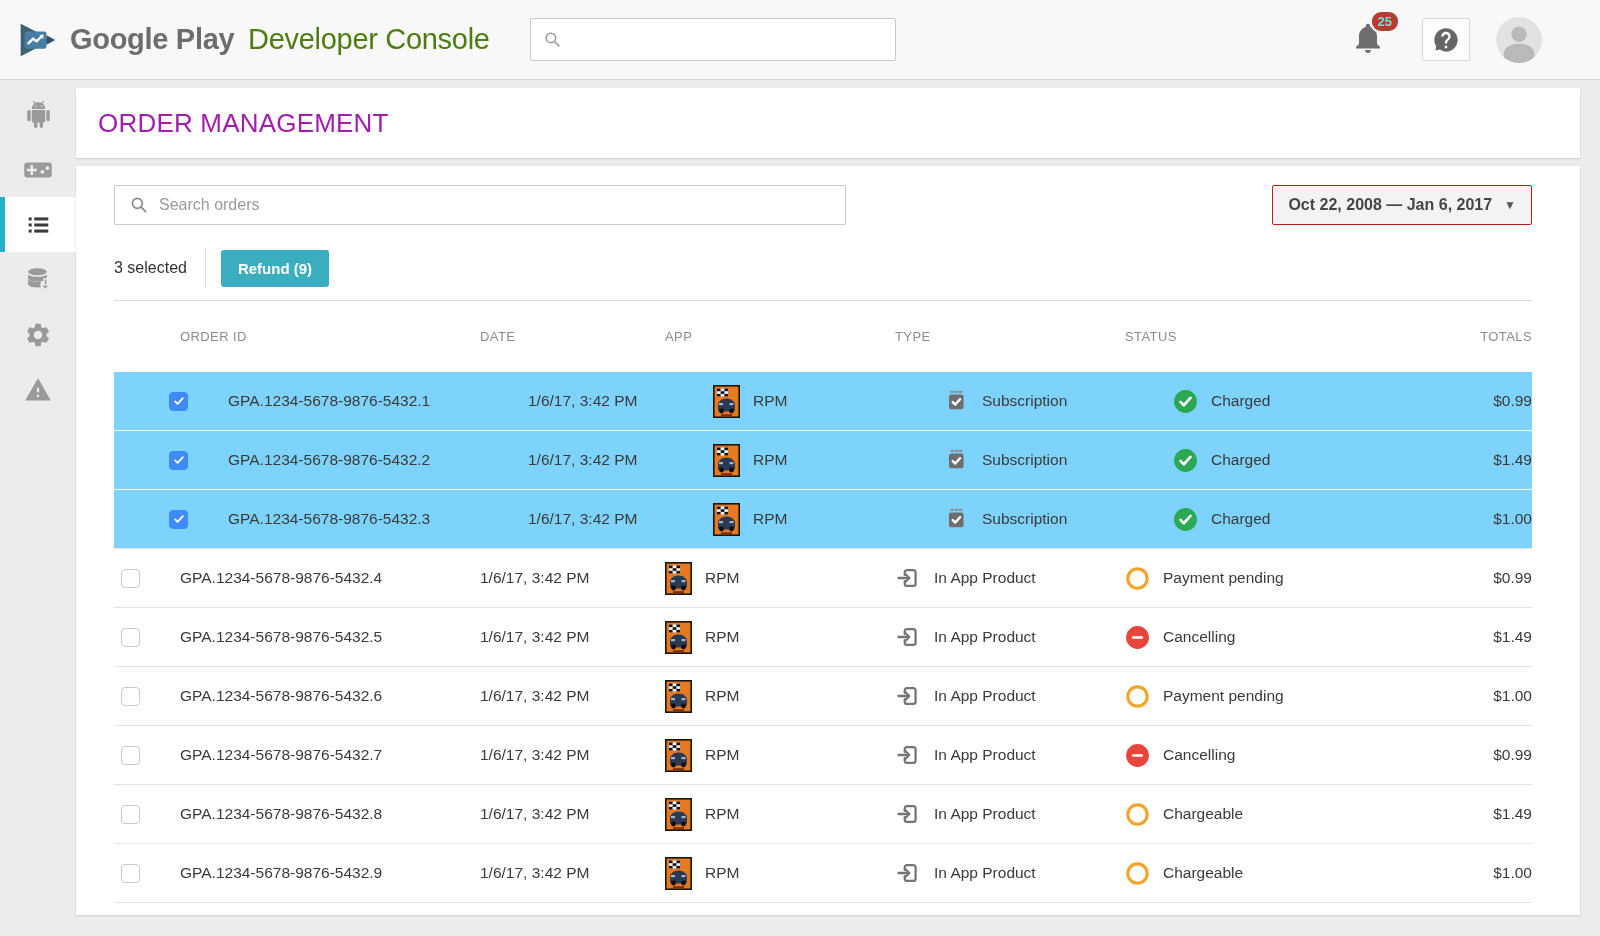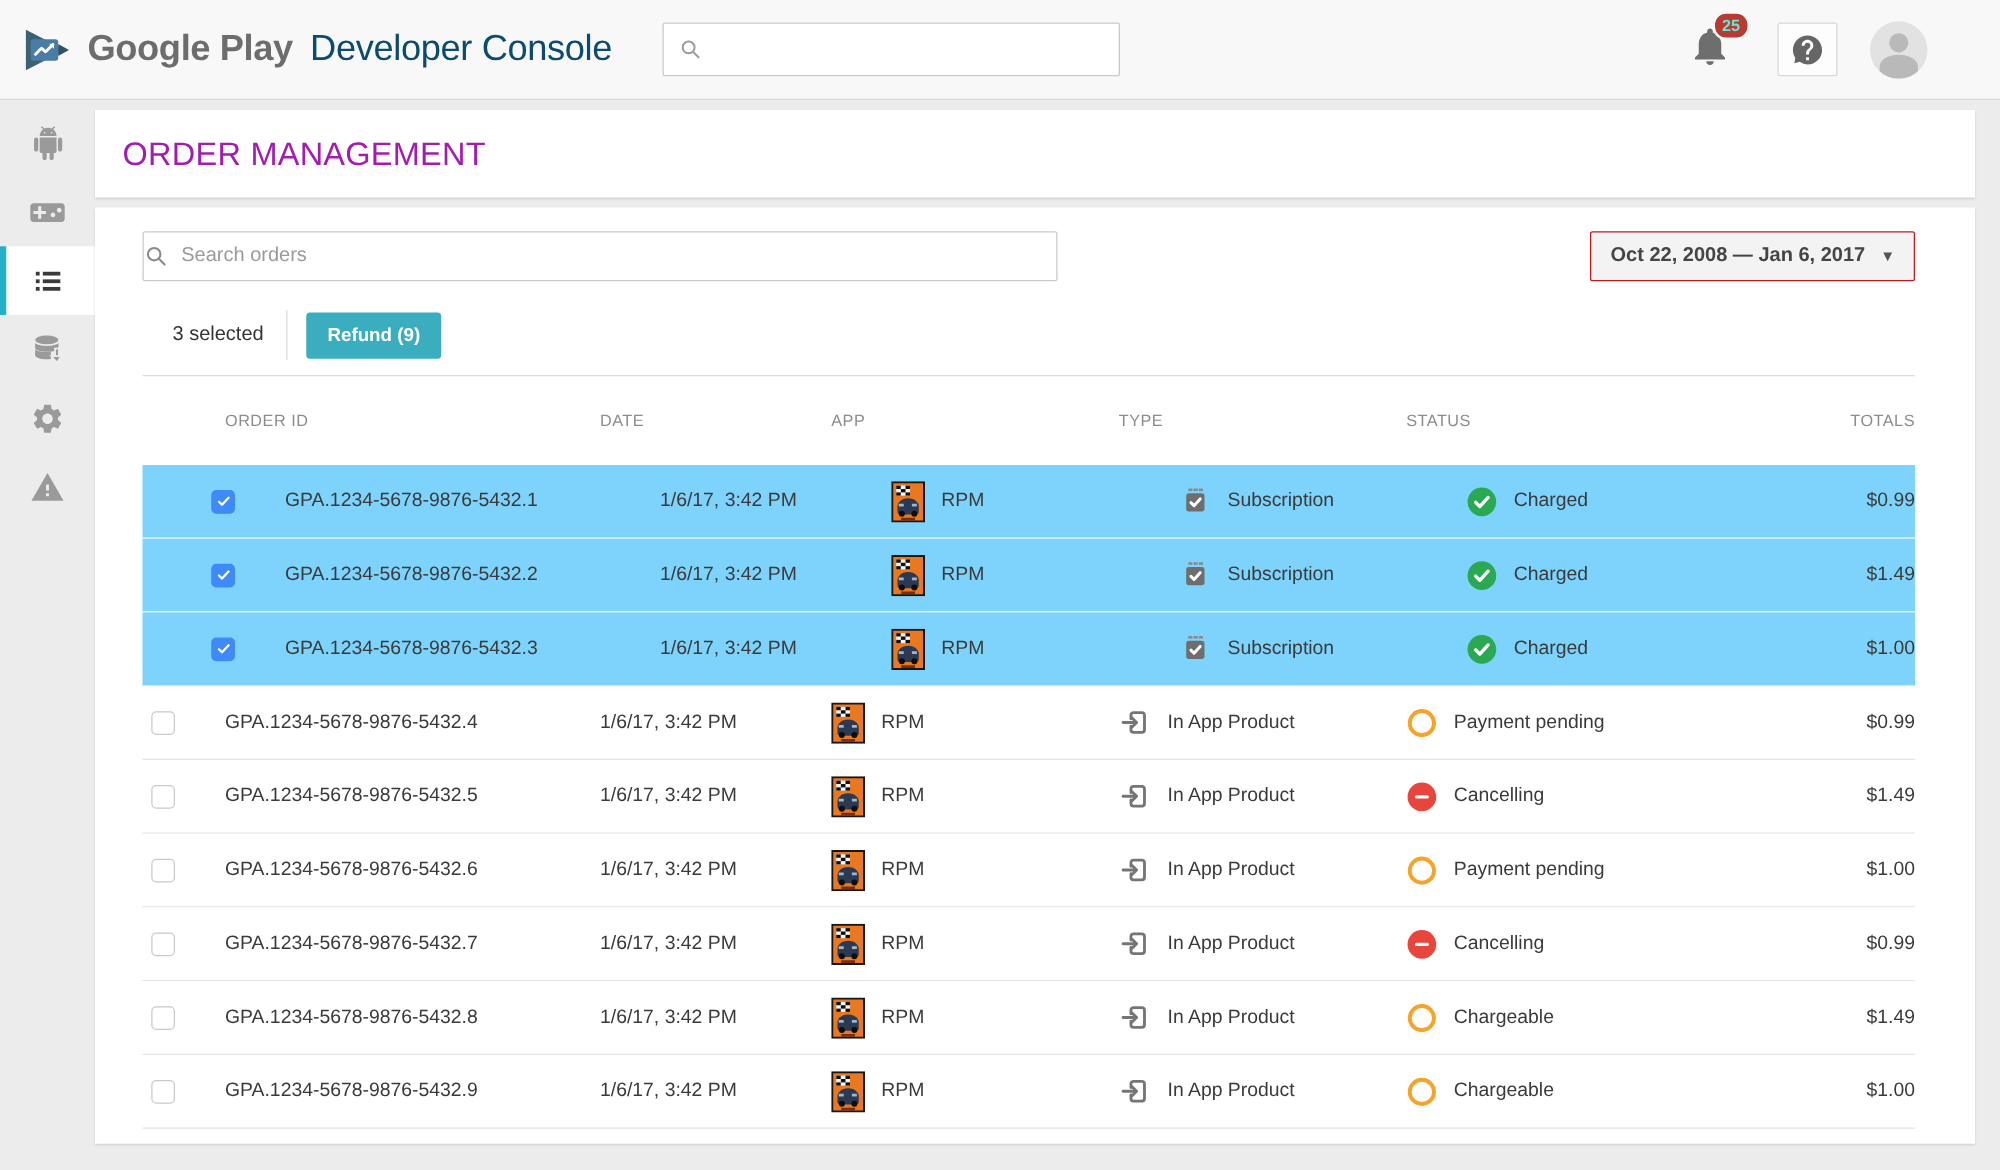--- a/index.html
+++ b/index.html
@@ -13,21 +13,21 @@
 
   
   .topbar {
     position: absolute; top:0; left:0; width:1600px; height:80px;
     background:#f8f8f8; border-bottom:1px solid #d9d9d9;
     display:flex; align-items:center; z-index:5;
   }
   .logo { margin-left:14px; width:46px; height:46px; flex:0 0 auto; }
   .brand { margin-left:10px; font-size:29px; letter-spacing:-0.3px; white-space:nowrap; }
   .brand .primary { color:#6d6d6d; font-weight:bold; }
-  .brand .secondary { color:#0c4a6e; font-weight:normal; margin-left:6px; }
+  .brand .secondary { color:#4d7c0f; font-weight:normal; margin-left:6px; }
   .topsearch {
     margin-left:40px; width:366px; height:43px; background:#fff;
     border:1px solid #c9c9c9; border-radius:2px;
     display:flex; align-items:center; padding-left:12px;
   }
   .topsearch input { border:none; outline:none; flex:1; height:100%; font-size:15px; background:transparent; margin-left:8px; }
   .top-right { margin-left:auto; margin-right:58px; display:flex; align-items:center; }
   .bell-wrap { position:relative; margin-right:36px; cursor:pointer; }
   .badge {
     position:absolute; top:-10px; right:-14px; background:#b93a31; color:#5eead4;
@@ -61,33 +61,33 @@
 
   
   .card-body {
     position:absolute; left:76px; right:20px; top:166px; bottom:21px; background:#fff;
     box-shadow:0 1px 2px rgba(0,0,0,.12);
     padding:19px 48px 0 38px; overflow:hidden;
   }
   .search-row { display:flex; align-items:center; }
   .orders-search {
     width:732px; height:40px; border:1px solid #c9c9c9; border-radius:2px; background:#fff;
-    display:flex; align-items:center; 
+    display:flex; align-items:center; padding-left:14px;
   }
   .orders-search input { border:none; outline:none; flex:1; height:100%; font-size:16px; margin-left:10px; background:transparent; color:#3a3a3a; }
   .orders-search input::placeholder { color:#9a9a9a; }
   .date-btn {
     margin-left:auto; height:40px; padding:0 15px; background:#f3f3f3; border:1px solid #b91c1c;
     border-radius:2px; display:flex; align-items:center; cursor:pointer;
     font-size:16px; font-weight:bold; color:#454545; white-space:nowrap;
   }
   .date-btn .caret { margin-left:12px; font-size:12px; color:#555; }
 
   .selection-bar { margin-top:24px; display:flex; align-items:center; height:38px; }
-  .selected-count { font-size:16px; color:#333;margin-left:24px; }
+  .selected-count { font-size:16px; color:#333; }
   .vdivider { width:1px; height:40px; background:#dcdcdc; margin:0 0 0 18px; }
   .refund-btn {
     margin-left:15px; background:#3aaebe; color:#fff; font-weight:bold; font-size:15px;
     border:none; border-radius:3px; padding:10px 17px; cursor:pointer;
   }
 
   
   .orders-table { margin-top:13px; border-top:1px solid #dcdcdc; }
   .thead { display:flex; align-items:center; height:71px; font-size:13px; color:#8c8c8c; letter-spacing:.4px; }
   .col-check { width:66px; flex:0 0 auto; }

